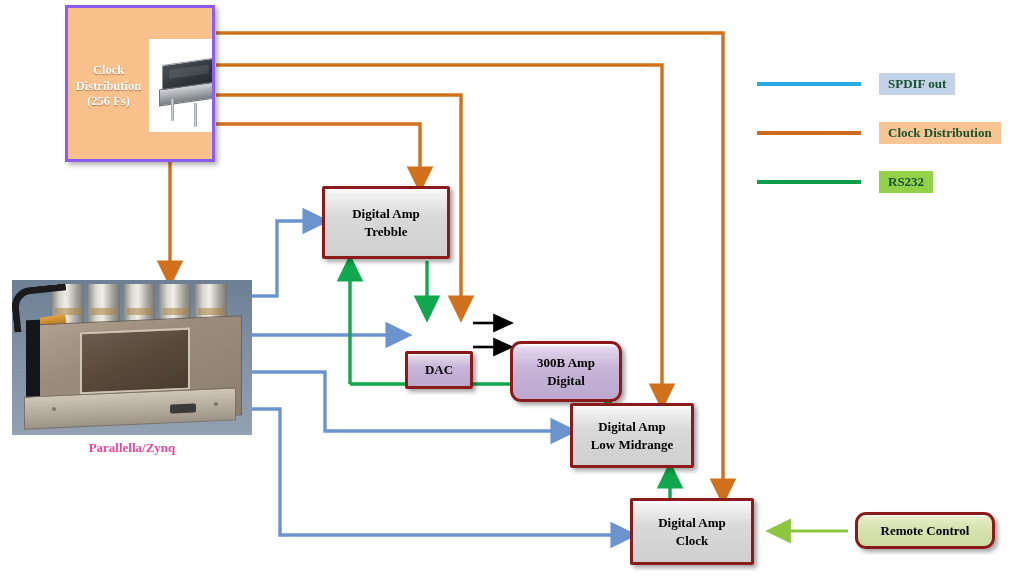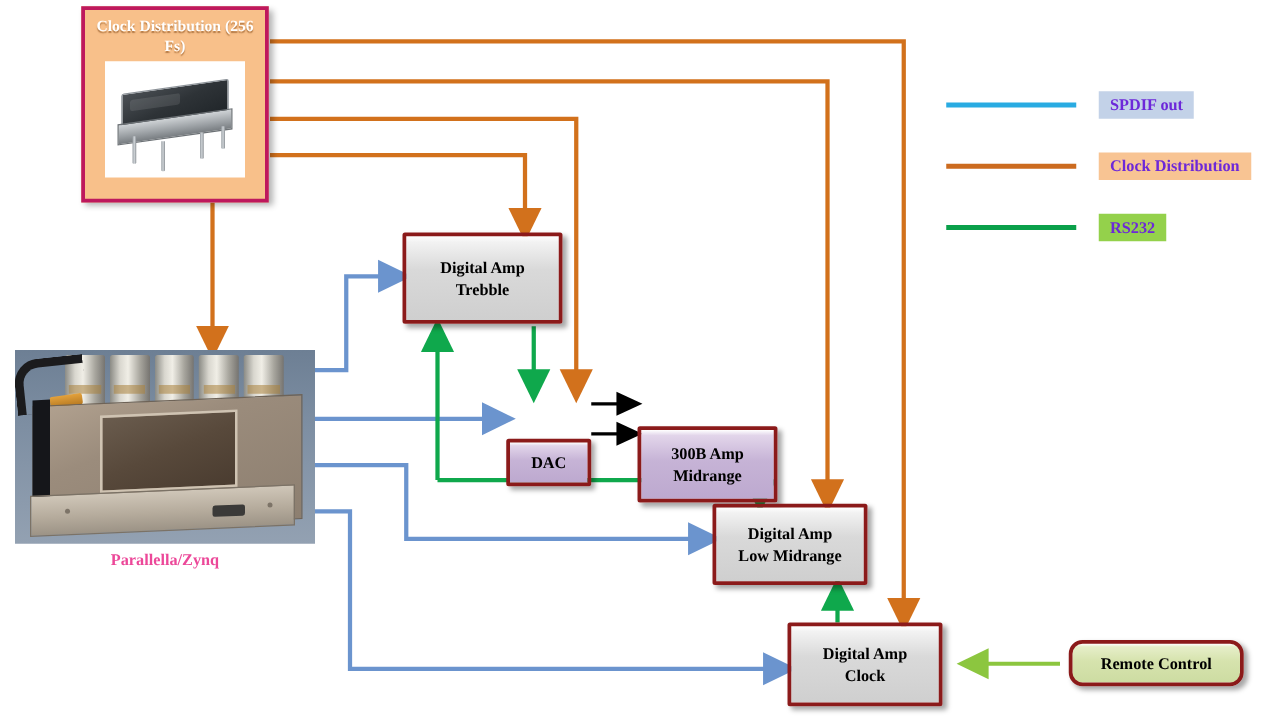--- a/index.html
+++ b/index.html
@@ -52,25 +52,25 @@
     background: linear-gradient(to bottom, #ffffff 0%, #e6eec9 8%, #d6e3ad 45%, #cddca2 100%);
     border-radius: 11px;
   }
 
   
   #clock-panel {
     position: absolute;
     left: 65px; top: 5px;
     width: 150px; height: 157px;
     background: #F8C08A;
-    border: 3px solid #be185d;
+    border: 3px solid #8b5cf6;
     box-shadow: 3px 3px 5px rgba(0,0,0,0.3);
     z-index: 6;
     display: flex;
-    flex-direction: column;
+    flex-direction: row;
     align-items: center;
   }
   #clock-title {
     color: #ffffff;
     font-weight: bold;
     font-size: 12.5px;
     line-height: 1.25;
     text-align: center;
     padding-top: 6px;
     text-shadow: 0 1px 1px rgba(120,60,10,0.55);
@@ -222,21 +222,21 @@
   .legend-line {
     display: inline-block;
     width: 104px; height: 4px;
     margin-right: 18px;
   }
   .legend-chip {
     display: inline-block;
     padding: 3px 9px;
     font-size: 13px;
     font-weight: bold;
-    color: #6d28d9;
+    color: #14532d;
   }
 </style>
 </head>
 <body>
 
 <div id="stage">
 
   <svg id="wires" viewBox="0 0 1030 581">
     <defs>
       <marker id="ar-orange" markerWidth="9" markerHeight="9" refX="3.4" refY="4.5" orient="auto">
@@ -328,23 +328,23 @@
 
   <div class="block gray" style="left:322px; top:186px; width:128px; height:73px; font-size:13px;">
     <span class="ln">Digital Amp</span>
     <span class="ln">Trebble</span>
   </div>
 
   <div class="block purple" style="left:405px; top:315px; width:68px; height:38px; font-size:13px;">
     <span class="ln">DAC</span>
   </div>
 
-  <div class="block purple" style="left:510px; top:305px; width:112px; height:61px; font-size:13px;">
+  <div class="block purple" style="left:510px; top:305px; width:112px; height:61px; font-size:13px;border-radius:11px;">
     <span class="ln">300B Amp</span>
-    <span class="ln">Midrange</span>
+    <span class="ln">Digital</span>
   </div>
 
   <div class="block gray" style="left:570px; top:403px; width:124px; height:65px; font-size:13px;">
     <span class="ln">Digital Amp</span>
     <span class="ln">Low Midrange</span>
   </div>
 
   <div class="block gray" style="left:630px; top:498px; width:124px; height:67px; font-size:13px;">
     <span class="ln">Digital Amp</span>
     <span class="ln">Clock</span>

